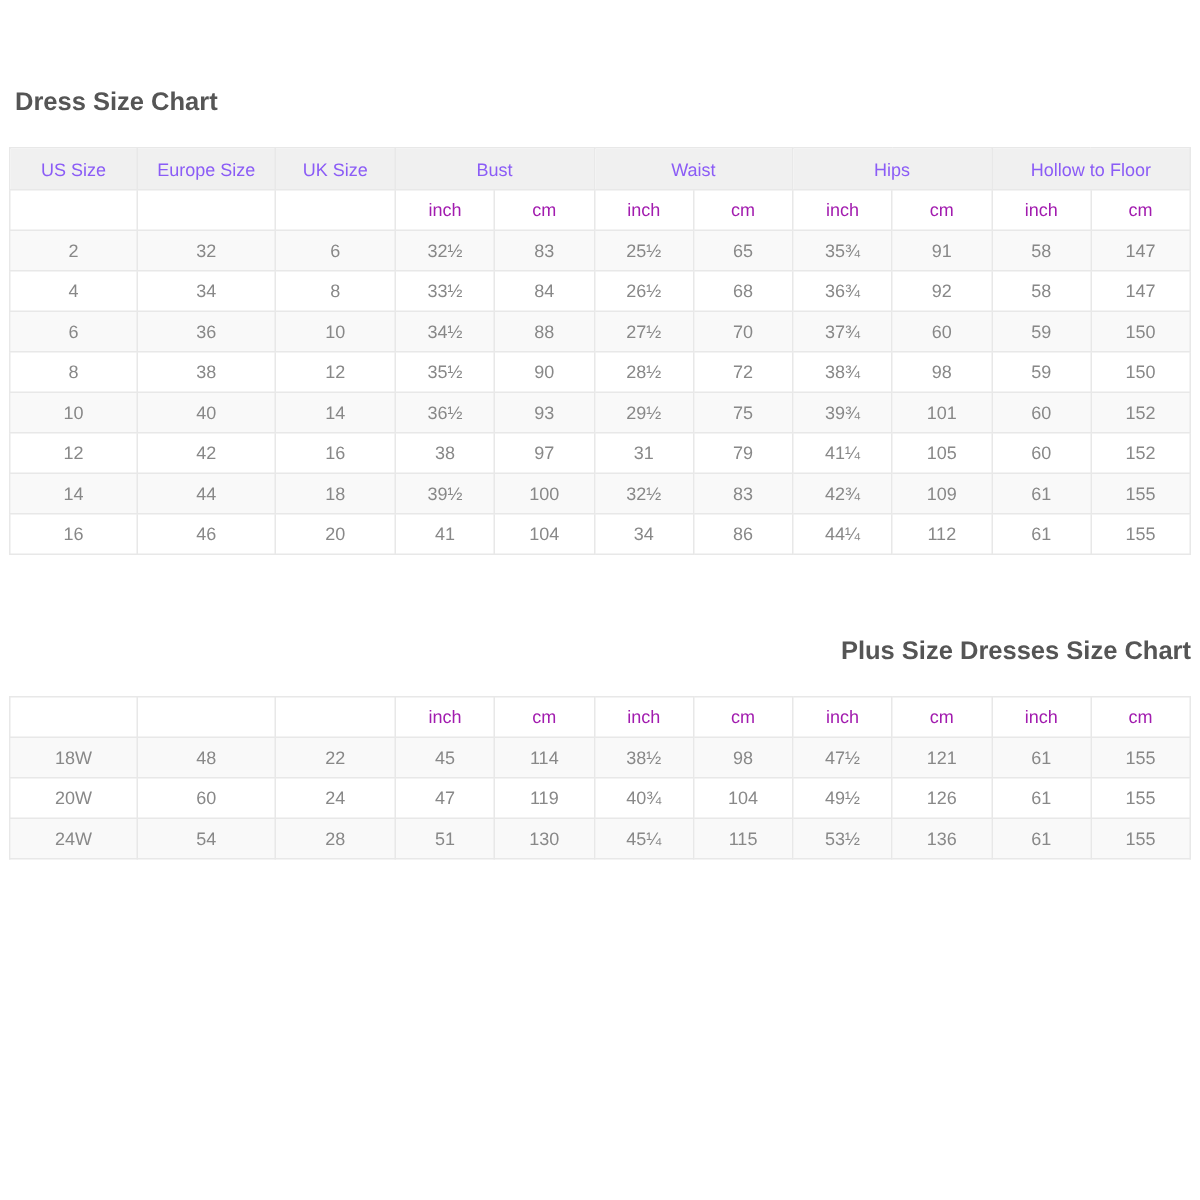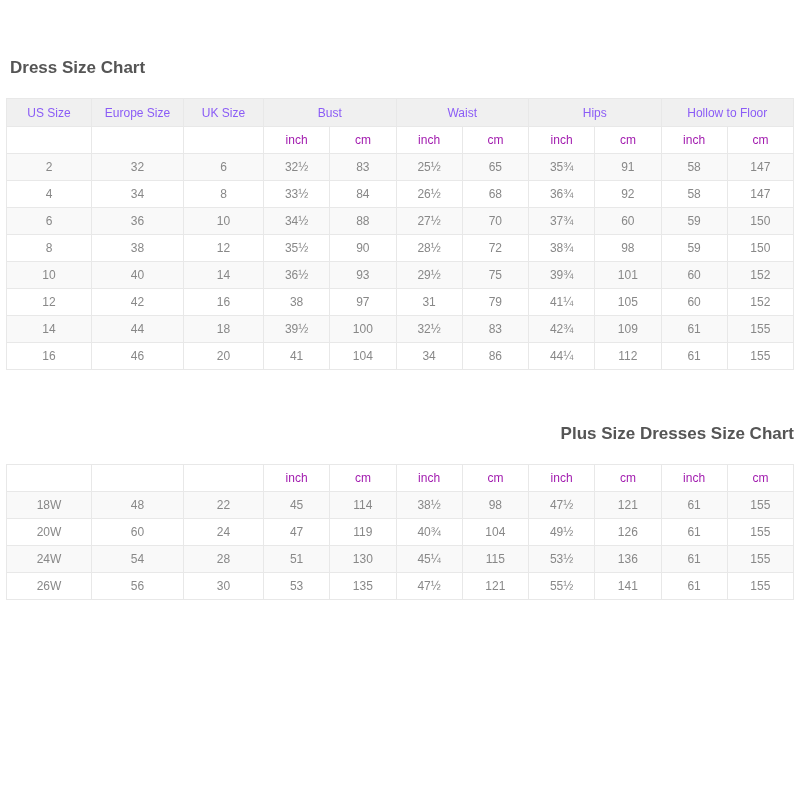--- a/index.html
+++ b/index.html
@@ -276,29 +276,16 @@
           <td>28</td>
           <td>51</td>
           <td>130</td>
           <td>45¼</td>
           <td>115</td>
           <td>53½</td>
           <td>136</td>
           <td>61</td>
           <td>155</td>
         </tr>
-        <tr>
-          <td>26W</td>
-          <td>56</td>
-          <td>30</td>
-          <td>53</td>
-          <td>135</td>
-          <td>47½</td>
-          <td>121</td>
-          <td>55½</td>
-          <td>141</td>
-          <td>61</td>
-          <td>155</td>
-        </tr>
       </tbody>
   </table>
 
 </div>
 
 </body></html>

